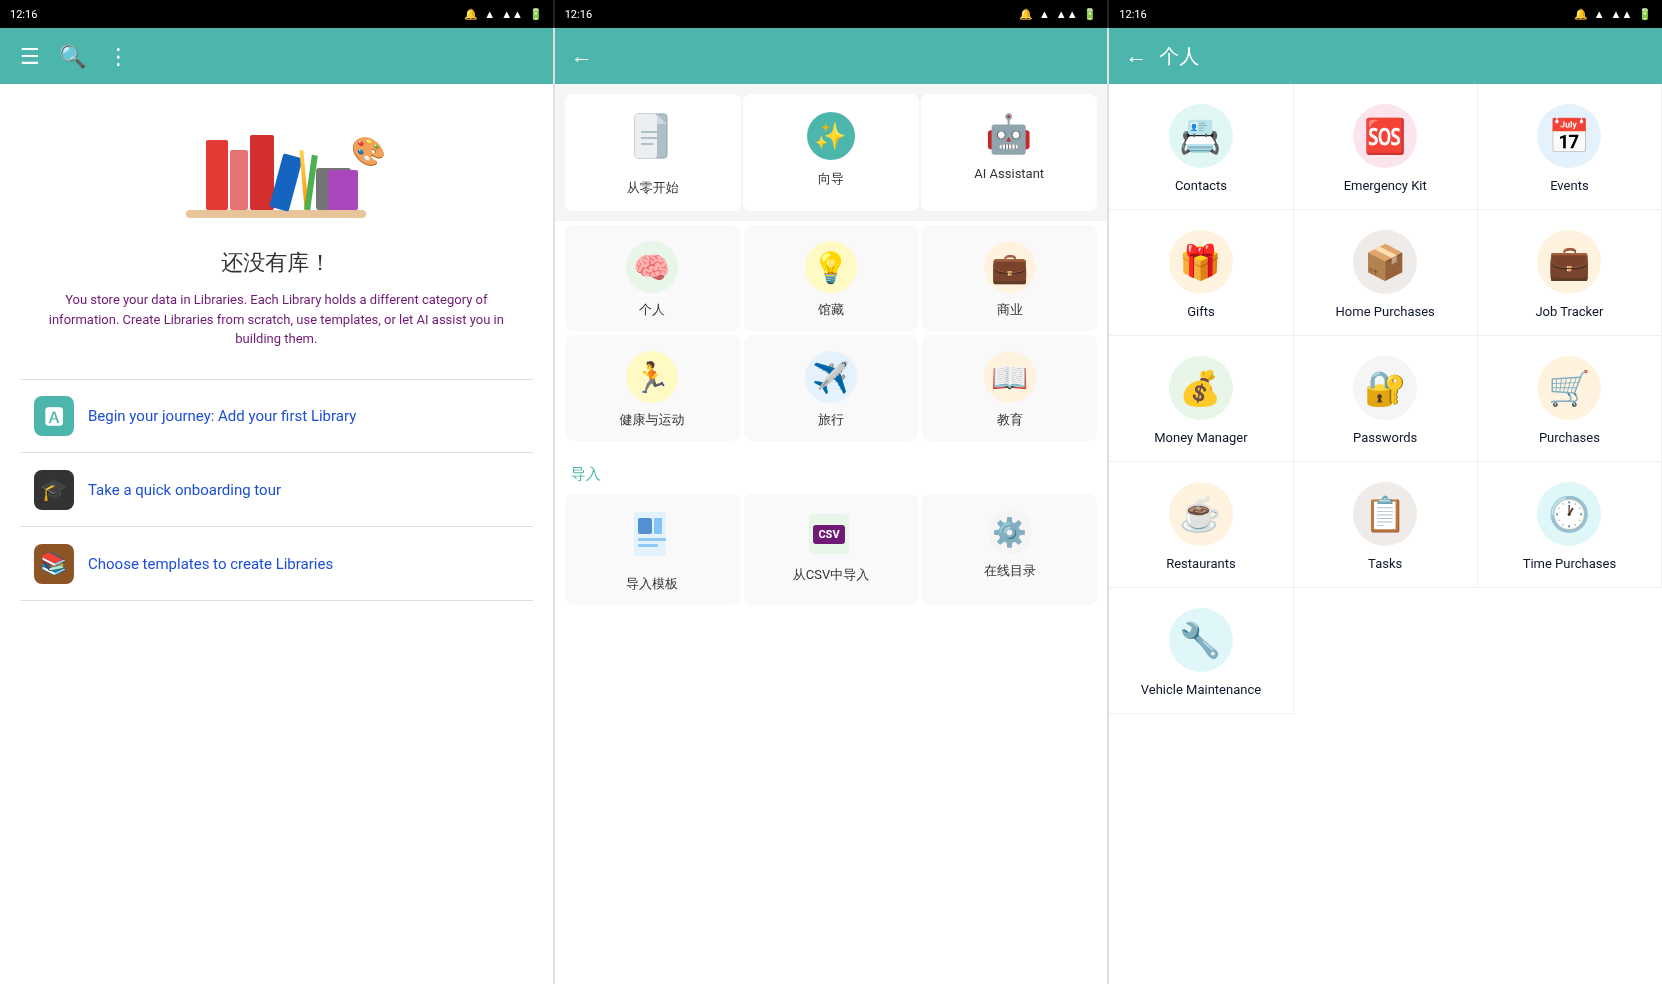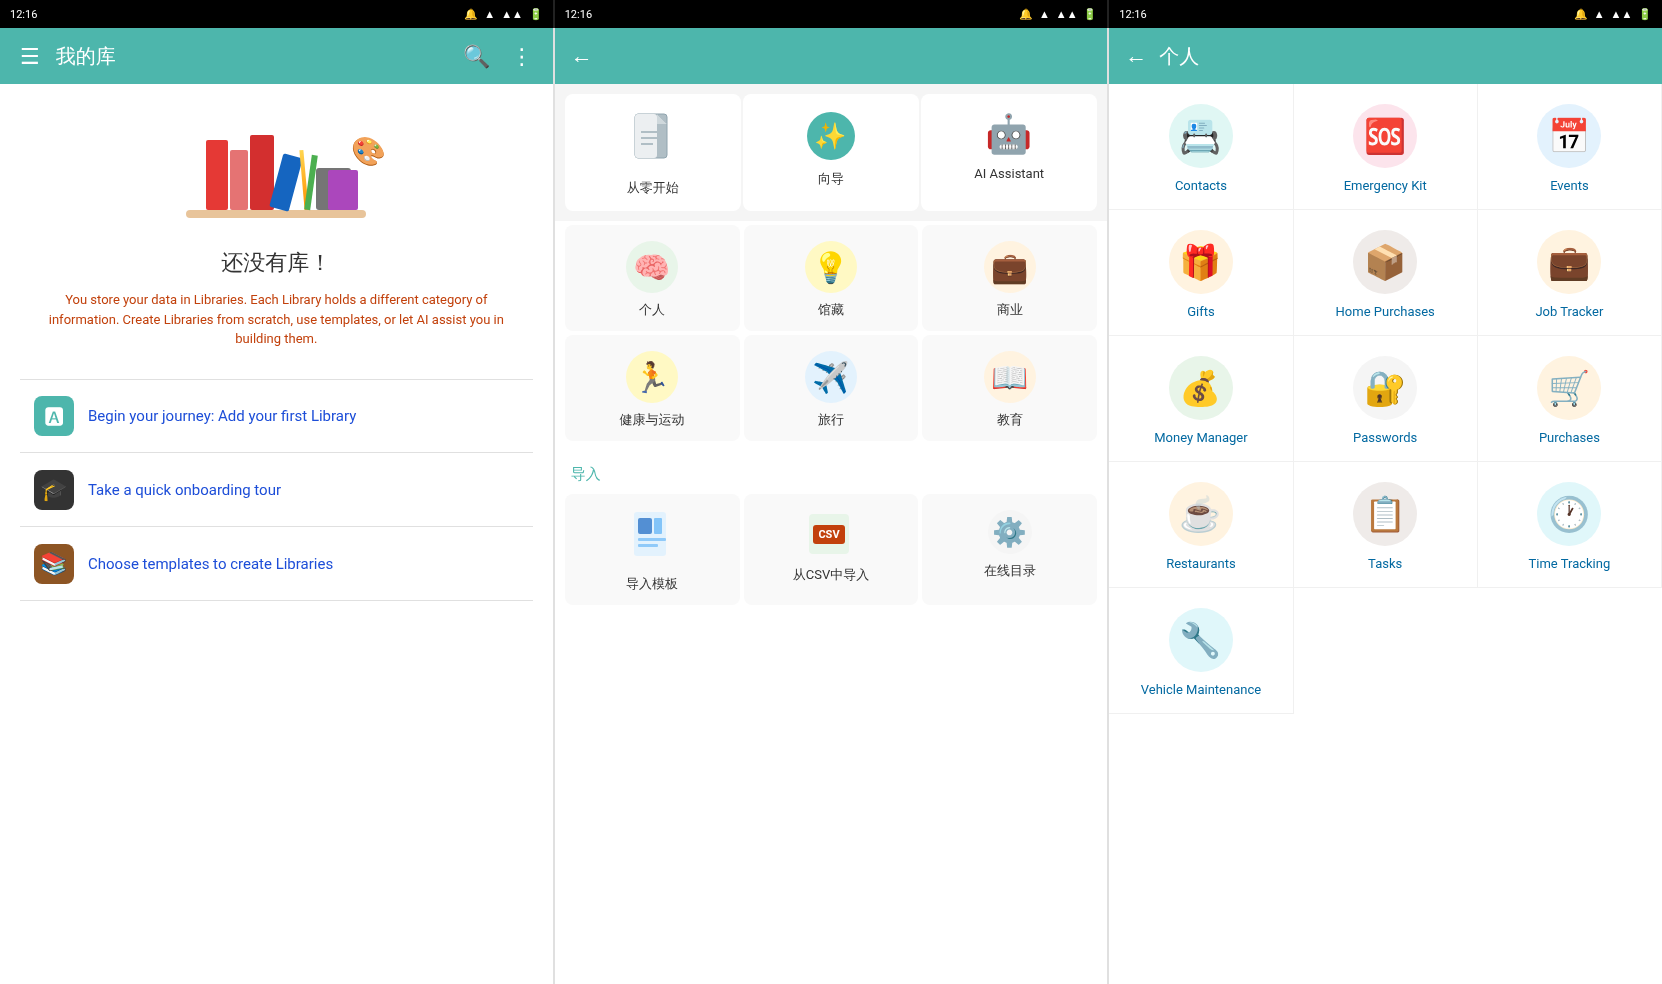--- a/index.html
+++ b/index.html
@@ -37,21 +37,21 @@
     .book1 { width: 22px; height: 70px; background: #e53935; left: 20px; }
     .book2 { width: 18px; height: 60px; background: #e57373; left: 44px; }
     .book3 { width: 24px; height: 75px; background: #d32f2f; left: 64px; }
     .book4 { width: 20px; height: 55px; background: #1565c0; left: 90px; transform: rotate(15deg); }
     .pencil { position: absolute; width: 4px; height: 60px; background: linear-gradient(#ffd54f, #ff8f00); bottom: 18px; left: 116px; transform: rotate(-5deg); }
     .ruler { position: absolute; width: 6px; height: 55px; background: #4caf50; bottom: 18px; left: 122px; transform: rotate(8deg); }
     .calc { width: 35px; height: 42px; background: #757575; border-radius: 3px; position: absolute; bottom: 18px; left: 130px; }
     .art-tools { position: absolute; width: 30px; height: 40px; background: #ab47bc; border-radius: 2px; bottom: 18px; left: 142px; }
 
     .no-library-title { font-size: 22px; font-weight: 500; margin-bottom: 12px; color: #333; }
-    .no-library-desc { font-size: 13px; color: #c2410c; text-align: center; line-height: 1.5; margin-bottom: 30px; padding: 0 10px; }
+    .no-library-desc { font-size: 13px; color: #701a75; text-align: center; line-height: 1.5; margin-bottom: 30px; padding: 0 10px; }
 
     .action-list { width: 100%; display: flex; flex-direction: column; gap: 1px; }
     .action-item {
       display: flex; align-items: center; gap: 14px;
       padding: 16px 14px; background: white;
       border-bottom: 1px solid #e0e0e0; cursor: pointer;
     }
     .action-item:first-child { border-top: 1px solid #e0e0e0; }
     .action-icon-box {
       width: 40px; height: 40px; border-radius: 8px;
@@ -106,21 +106,21 @@
       display: grid; grid-template-columns: repeat(3, 1fr);
       gap: 0;
     }
     .tmpl-item {
       display: flex; flex-direction: column; align-items: center;
       padding: 20px 8px 16px; border-bottom: 1px solid #f0f0f0;
       border-right: 1px solid #f0f0f0; cursor: pointer; gap: 10px;
       background: white;
     }
     .tmpl-icon { width: 64px; height: 64px; display: flex; align-items: center; justify-content: center; font-size: 40px; }
-    .tmpl-label { font-size: 13px; color: #0369a1; text-align: center; }
+    .tmpl-label { font-size: 13px; color: #0f172a; text-align: center; }
 
     
     .icon-circle {
       width: 64px; height: 64px; border-radius: 50%;
       display: flex; align-items: center; justify-content: center;
       font-size: 32px;
     }
 
     
     .bg-teal { background: #e0f7f4; }
@@ -165,21 +165,20 @@
       <span>🔋</span>
     </div>
   </div>
 </div>
 
 <div class="panels">
 
   <div class="panel">
     <div class="toolbar">
       <span class="toolbar-icon">☰</span>
-      <span class="toolbar-title">我的库</span>
       <span class="toolbar-icon">🔍</span>
       <span class="toolbar-icon">⋮</span>
     </div>
     <div class="panel1-content">
 
       <div class="library-illustration">
         <div class="shelf"></div>
         <div class="book book1"></div>
         <div class="book book2"></div>
         <div class="book book3"></div>
@@ -304,21 +303,21 @@
               <rect x="8" y="28" width="28" height="3" rx="1" fill="#90caf9"></rect>
               <rect x="8" y="34" width="20" height="3" rx="1" fill="#90caf9"></rect>
             </svg>
           </div>
           <span class="import-card-label">导入模板</span>
         </div>
         <div class="import-card">
           <div class="import-card-icon">
             <div style="position:relative; width:44px; height:48px;">
               <div style="position:absolute; top:4px; width:40px; height:40px; background:#e8f5e9; border-radius:4px; display:flex; align-items:center; justify-content:center;">
-                <div style="background:#c2410c; color:white; font-size:11px; font-weight:bold; padding:3px 5px; border-radius:3px;">CSV</div>
+                <div style="background:#701a75; color:white; font-size:11px; font-weight:bold; padding:3px 5px; border-radius:3px;">CSV</div>
               </div>
             </div>
           </div>
           <span class="import-card-label">从CSV中导入</span>
         </div>
         <div class="import-card">
           <div class="import-card-icon">
             <div style="width:44px; height:44px; background:#f5f5f5; border-radius:50%; display:flex; align-items:center; justify-content:center; font-size:28px;">⚙️</div>
           </div>
           <span class="import-card-label">在线目录</span>
@@ -411,21 +410,21 @@
           <div class="tmpl-icon">
             <div class="icon-circle bg-brown" style="font-size:34px;">📋</div>
           </div>
           <span class="tmpl-label">Tasks</span>
         </div>
 
         <div class="tmpl-item">
           <div class="tmpl-icon">
             <div class="icon-circle bg-cyan" style="font-size:34px;">🕐</div>
           </div>
-          <span class="tmpl-label">Time Tracking</span>
+          <span class="tmpl-label">Time Purchases</span>
         </div>
 
         <div class="tmpl-item" style="grid-column: 1;">
           <div class="tmpl-icon">
             <div class="icon-circle bg-cyan" style="font-size:34px;">🔧</div>
           </div>
           <span class="tmpl-label">Vehicle Maintenance</span>
         </div>
 
       </div>

